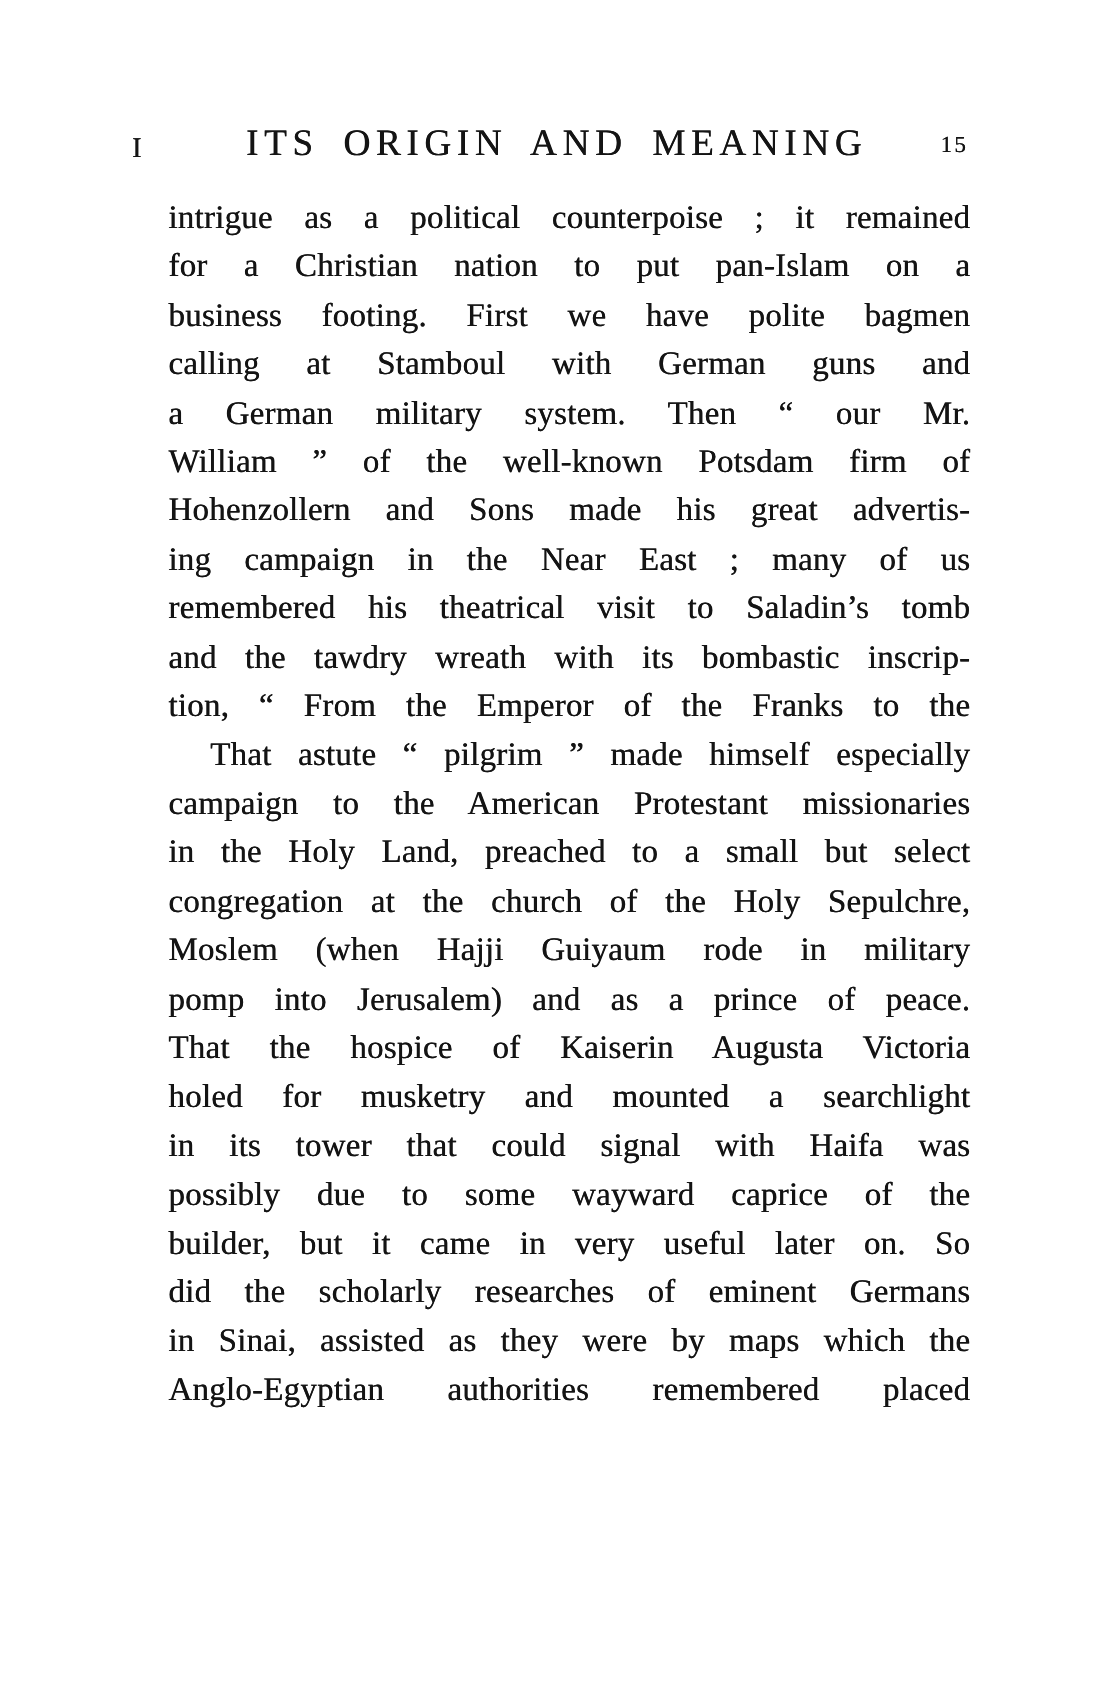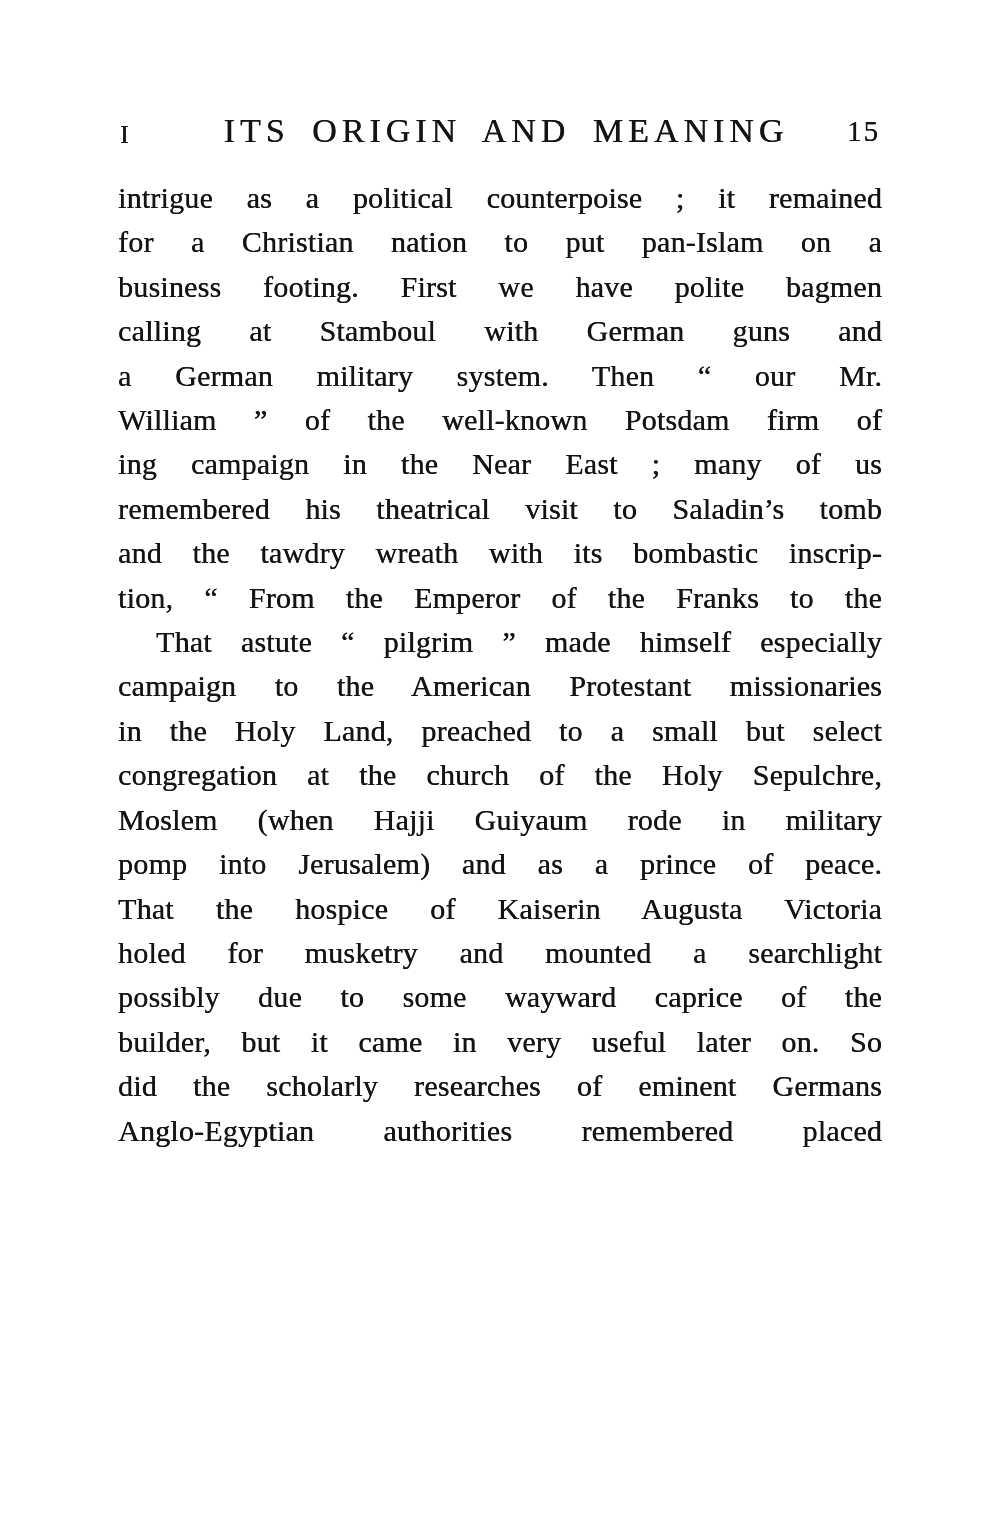--- a/index.html
+++ b/index.html
@@ -41,21 +41,21 @@
     font-size: 34px;
     line-height: 34px;
     letter-spacing: 5px;
     word-spacing: 9px;
     text-shadow: 0.3px 0 0 currentColor;
   }
   .page-number {
     position: absolute;
     right: 2px;
     top: 4px;
-    font-size: 29px;
+    font-size: 21px;
     line-height: 31px;
     letter-spacing: 2px;
     text-shadow: 0.3px 0 0 currentColor;
   }
   .text-block {
     position: absolute;
     top: 176px;
     left: 118px;
     width: 764px;
   }
@@ -63,20 +63,21 @@
     margin: 0;
   }
   .line {
     font-size: 30px;
     line-height: 44.4px;
     letter-spacing: 0.2px;
     text-align: justify;
     text-align-last: justify;
     white-space: normal;
     text-shadow: 0.35px 0 0 currentColor;
+    margin-left: 35px;
   }
   .line.ragged {
     text-align-last: left;
   }
   .line.indent {
     text-indent: 38px;
   }
 </style>
 </head>
 <body>
@@ -89,33 +90,36 @@
   </div>
 
   <div class="text-block">
       <div class="para">
         <div class="line">intrigue as a political counterpoise ; it remained</div>
         <div class="line">for a Christian nation to put pan-Islam on a</div>
         <div class="line">business footing. First we have polite bagmen</div>
         <div class="line">calling at Stamboul with German guns and</div>
         <div class="line">a German military system. Then “ our Mr.</div>
         <div class="line">William ” of the well-known Potsdam firm of</div>
+        <div class="line">Hohenzollern and Sons made his great advertis-</div>
         <div class="line">ing campaign in the Near East ; many of us</div>
         <div class="line">remembered his theatrical visit to Saladin’s tomb</div>
         <div class="line">and the tawdry wreath with its bombastic inscrip-</div>
         <div class="line">tion, “ From the Emperor of the Franks to the</div>
       </div>
       <div class="para">
         <div class="line indent">That astute “ pilgrim ” made himself especially</div>
         <div class="line">campaign to the American Protestant missionaries</div>
         <div class="line">in the Holy Land, preached to a small but select</div>
         <div class="line">congregation at the church of the Holy Sepulchre,</div>
         <div class="line">Moslem (when Hajji Guiyaum rode in military</div>
         <div class="line">pomp into Jerusalem) and as a prince of peace.</div>
         <div class="line">That the hospice of Kaiserin Augusta Victoria</div>
         <div class="line">holed for musketry and mounted a searchlight</div>
+        <div class="line">in its tower that could signal with Haifa was</div>
         <div class="line">possibly due to some wayward caprice of the</div>
         <div class="line">builder, but it came in very useful later on. So</div>
         <div class="line">did the scholarly researches of eminent Germans</div>
+        <div class="line">in Sinai, assisted as they were by maps which the</div>
         <div class="line">Anglo-Egyptian authorities remembered placed</div>
       </div>
     </div>
 </div>
 
 </body></html>

